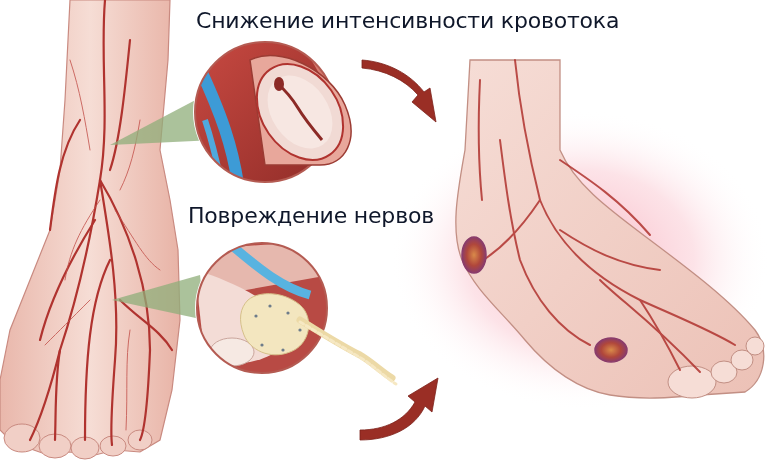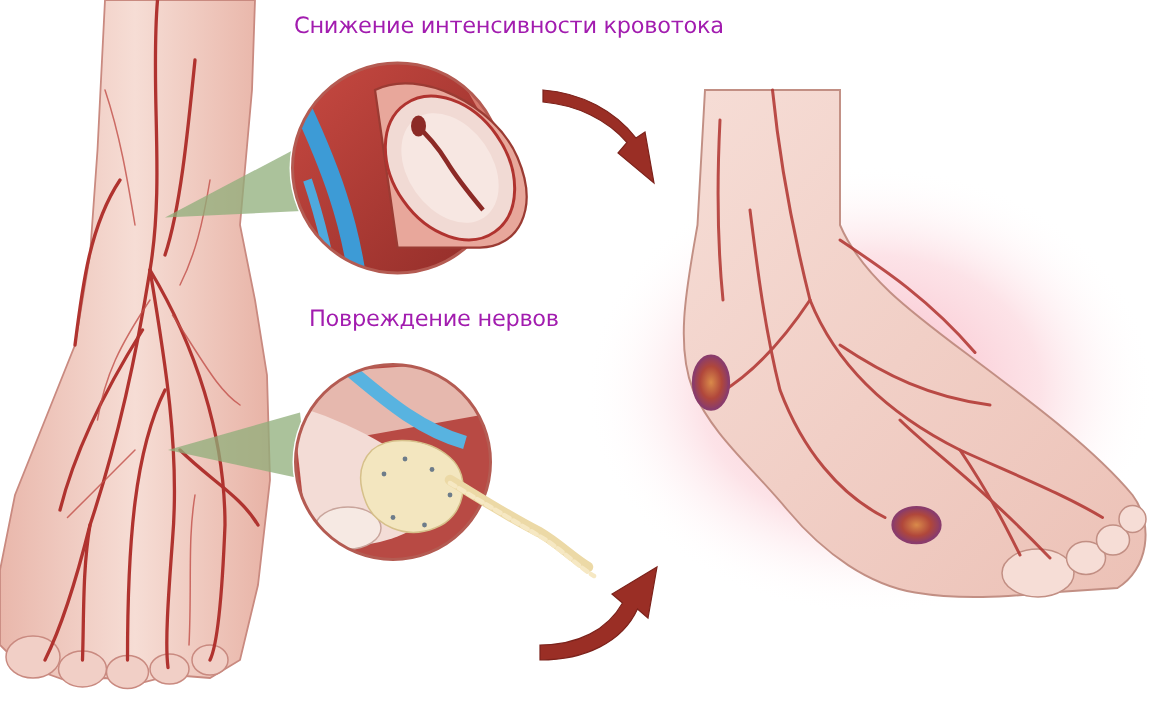--- a/index.html
+++ b/index.html
@@ -1,20 +1,20 @@
 <!DOCTYPE html>
 <html><head>
   <meta charset="utf-8">
   <style>
     html, body { margin: 0; padding: 0; background: #ffffff; }
     body { width: 770px; height: 473px; position: relative; overflow: hidden;
            font-family: "DejaVu Sans", "Liberation Sans", sans-serif; }
-    .label { position: absolute; color: #a21caf; font-size: 15px; letter-spacing: -0.2px; white-space: nowrap; }
+    .label { position: absolute; color: #0f172a; font-size: 22px; letter-spacing: -0.2px; white-space: nowrap; }
     #lbl-blood { left: 196px; top: 8px; }
-    #lbl-nerve { left: 206px; top: 203px; }
+    #lbl-nerve { left: 188px; top: 203px; }
     svg.art { position: absolute; left: 0; top: 0; }
   </style>
 </head>
 <body>
 
 <svg class="art" width="770" height="473" viewBox="0 0 770 473" xmlns="http://www.w3.org/2000/svg">
   <defs>
     <radialGradient id="glow" cx="0.5" cy="0.5" r="0.5">
       <stop offset="0" stop-color="#f7a8b8" stop-opacity="0.85"></stop>
       <stop offset="0.6" stop-color="#fbd0d8" stop-opacity="0.6"></stop>

